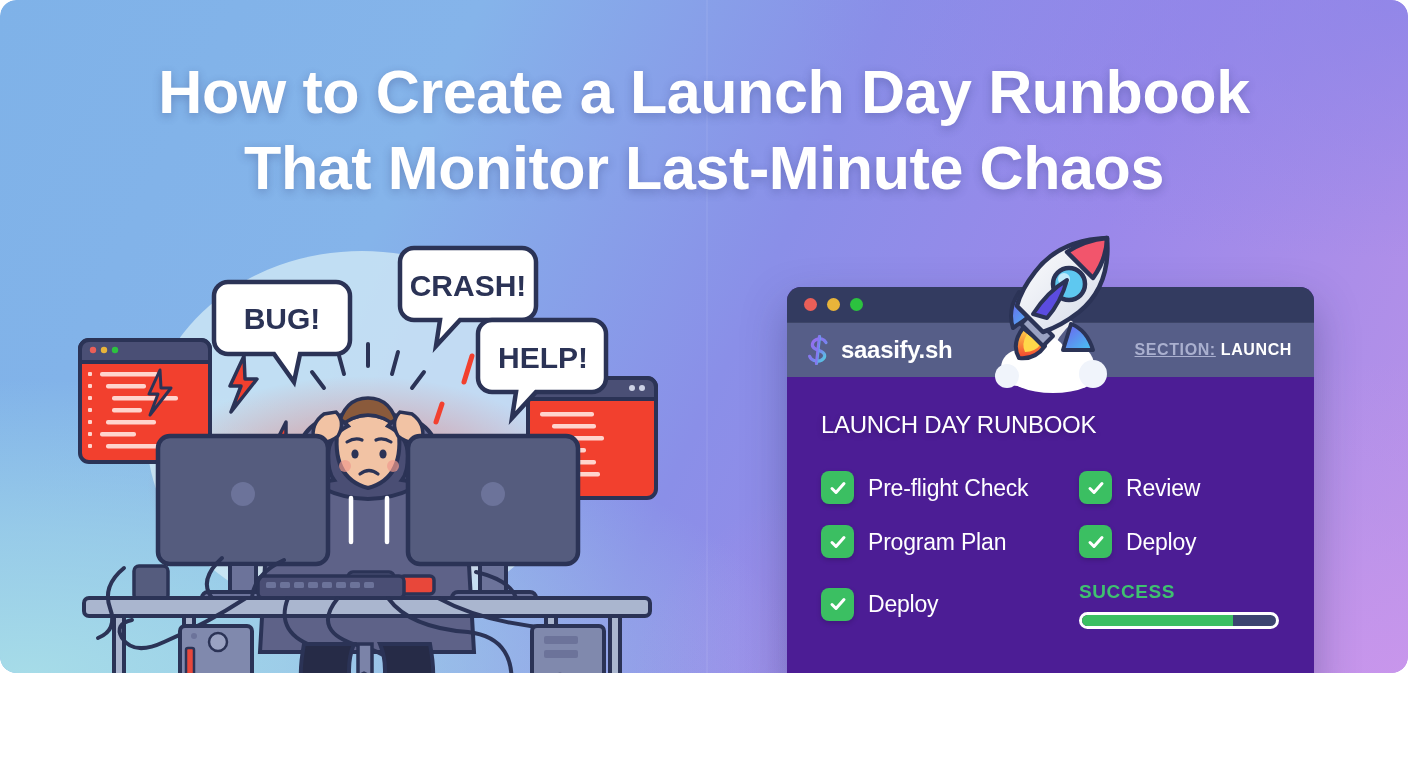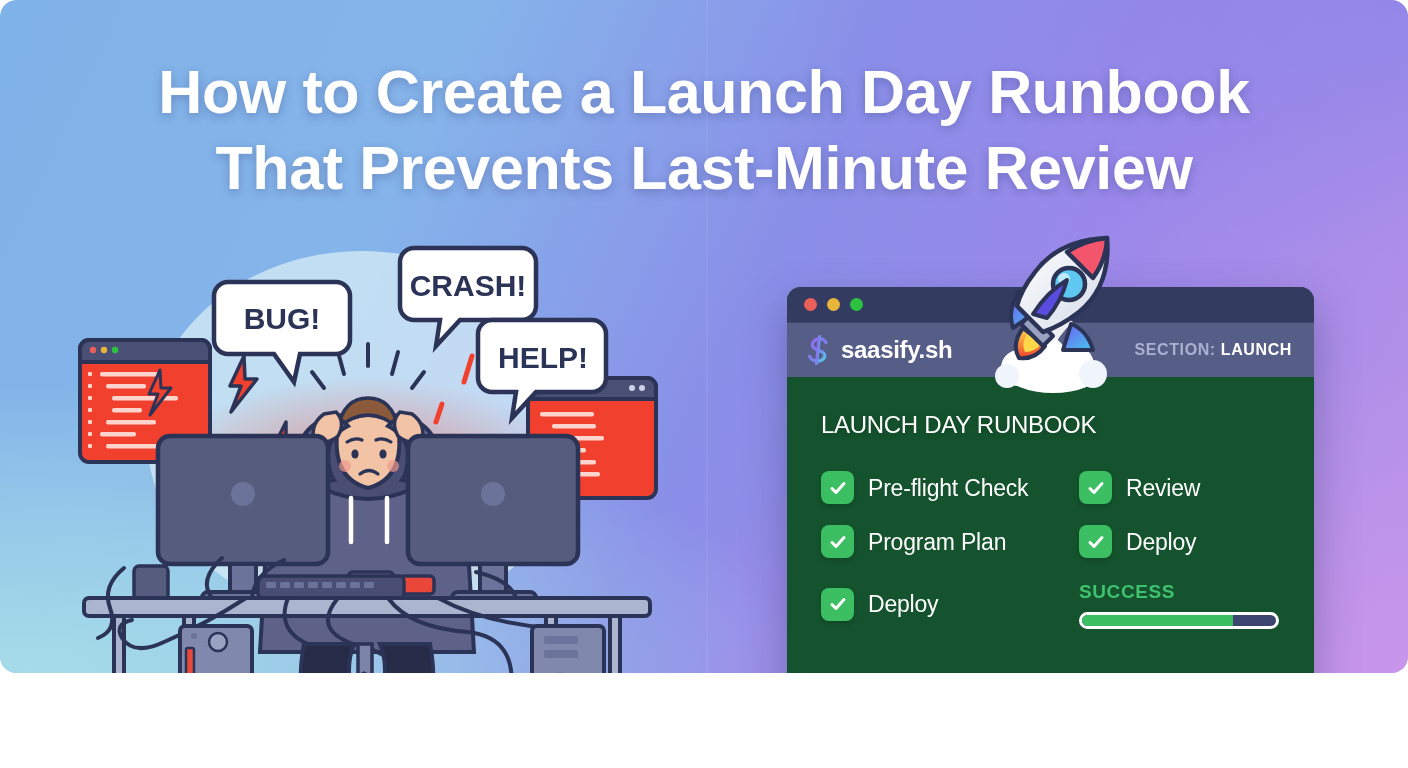--- a/index.html
+++ b/index.html
@@ -35,21 +35,21 @@
   }
   .title .l2{display:block;}
 
   
   .illus{position:absolute;left:62px;top:236px;width:610px;height:470px;}
   .illus svg{display:block;width:610px;height:470px;}
 
   
   .card{
     position:absolute;left:787px;top:287px;width:527px;height:406px;
-    background:#14532d;border-radius:14px;
+    background:#4c1d95;border-radius:14px;
     box-shadow:0 18px 44px rgba(35,40,90,.35);
     overflow:hidden;
   }
   .card-titlebar{
     position:relative;height:35px;background:#333b60;
     border-bottom:1px solid rgba(255,255,255,.05);
     display:flex;align-items:center;padding-left:17px;gap:10px;
   }
   .dot{width:13px;height:13px;border-radius:50%;}
   .dot.red{background:#ea5f58;}
@@ -58,21 +58,21 @@
 
   .card-brandbar{
     position:relative;height:54px;background:#565e88;
     display:flex;align-items:center;justify-content:space-between;
     padding:0 22px 0 18px;
   }
   .brand{display:flex;align-items:center;gap:9px;}
   .brand-mark{width:27px;height:30px;flex:none;}
   .brand-name{color:#ffffff;font-size:24px;font-weight:bold;letter-spacing:-.3px;}
   .section-chip{font-size:16px;font-weight:bold;letter-spacing:.6px;white-space:nowrap;}
-  .section-chip .k{color:#aab0cf;}
+  .section-chip .k{color:#aab0cf;text-decoration:underline;}
   .section-chip .v{color:#ffffff;margin-top:20px;}
 
   .card-body{position:relative;padding:26px 30px 0 34px;}
   .card-h1{
     color:#ffffff;font-size:24px;font-weight:normal;letter-spacing:-.3px;
     line-height:44px;margin:0 0 10px 0;
     text-shadow:0 2px 6px rgba(0,0,0,.22);
   }
   .check-grid{display:grid;grid-template-columns:258px 1fr;row-gap:21px;margin-top:24px;}
   .check-row{display:flex;align-items:center;gap:14px;}
@@ -105,21 +105,21 @@
   <div class="bg">
     <div class="bg-a"></div>
     <div class="bg-d"></div>
     <div class="bg-b"></div>
     <div class="bg-c"></div>
     <div class="bg-seam"></div>
   </div>
 
   <div class="title">
     <span>How to Create a Launch Day Runbook</span>
-    <span class="l2">That Prevents Last-Minute Review</span>
+    <span class="l2">That Monitor Last-Minute Chaos</span>
   </div>
 
   <div class="illus">
     <svg viewBox="0 0 610 470" xmlns="http://www.w3.org/2000/svg">
       <defs>
         <clipPath id="clipAll">
             <rect x="0" y="0" width="610" height="470"></rect>
           </clipPath>
         <radialGradient id="redglow" cx="50%" cy="50%" r="50%">
           <stop offset="0%" stop-color="#f2402e" stop-opacity=".55"></stop>

